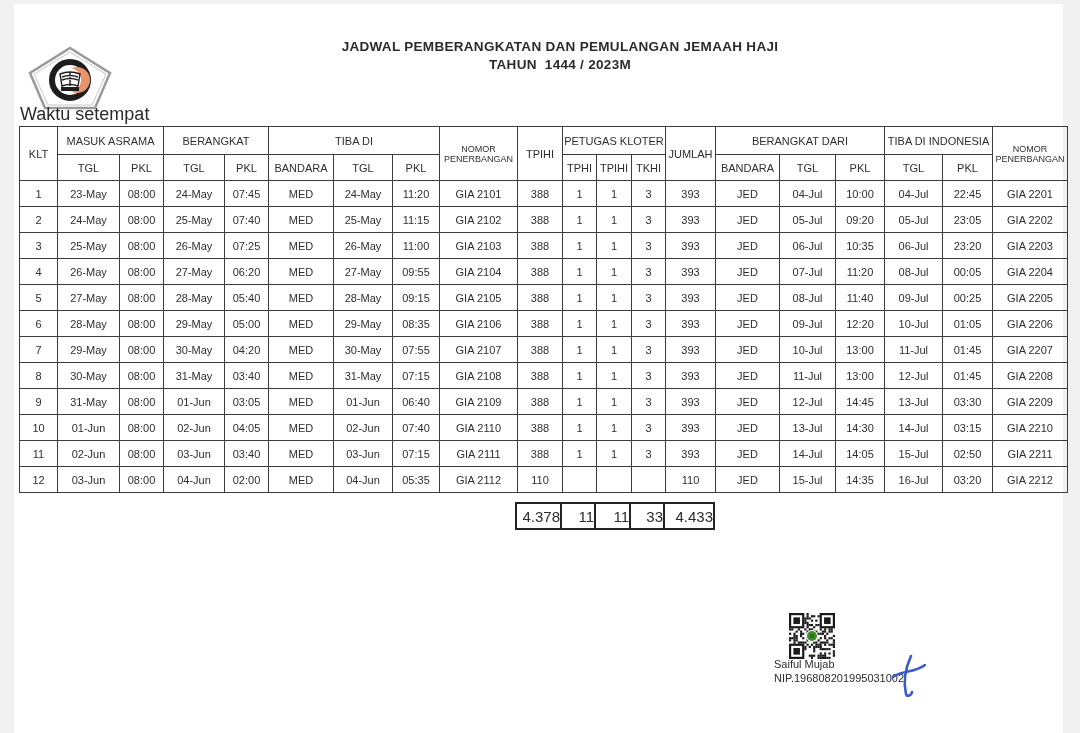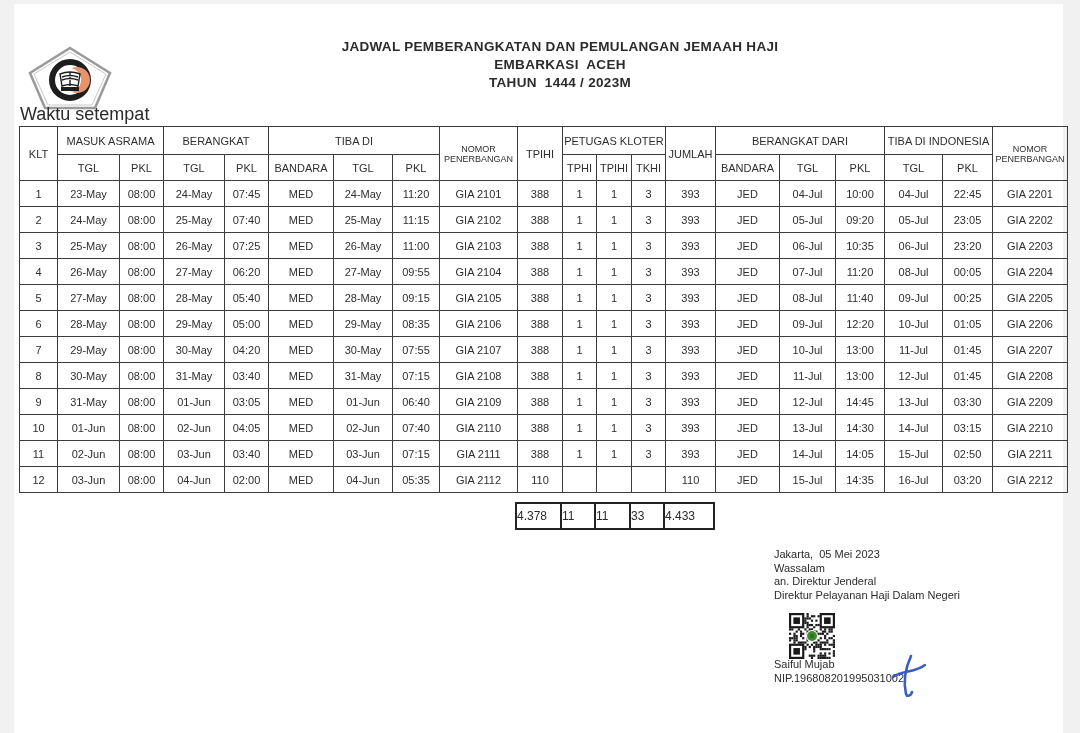--- a/index.html
+++ b/index.html
@@ -20,21 +20,21 @@
       border:1px solid #3c3c3c; text-align:center; vertical-align:middle;
       font-size:11px; font-weight:normal; color:#2e2e2e; overflow:hidden; white-space:nowrap;
   }
   .sched-table thead th { height:28px; }
   .sched-table thead tr.sub th { height:26px; }
   .sched-table th.small2 { font-size:9px; line-height:10px; white-space:normal;margin-top:16px; }
   .sched-table tbody td { height:26px; }
 
   
   .totals { position:absolute; left:515px; top:502px; border-collapse:collapse; table-layout:fixed; }
-  .totals td { border:2px solid #232323; height:26px; text-align:left; font-size:12px; }
+  .totals td { border:2px solid #232323; height:26px; text-align:right; font-size:15px; }
 
   
   .sig-block { position:absolute; left:774px; top:548px; font-size:11px; line-height:13.5px; }
   .sig-line { white-space:pre; }
   .qr { position:absolute; left:789px; top:613px; width:46px; height:46px; }
   .sig-name { position:absolute; left:774px; top:658px; font-size:11px; line-height:13.5px; }
   .paraf { position:absolute; left:890px; top:653px; width:38px; height:46px; }
 </style>
 </head>
 <body>
@@ -53,21 +53,20 @@
       <path d="M32 28 q10 -4 20 0 l-2 12 q-8 -3 -16 0 z"></path>
       <path d="M42 26 v14"></path>
       <path d="M34 31 q8 -3 16 0"></path>
       <path d="M34 34 q8 -3 16 0"></path>
     </g>
     <rect x="33" y="41" width="18" height="4" fill="#1d1d1d"></rect>
   </svg>
 
   <div class="title-block">
     <div class="title-line">JADWAL PEMBERANGKATAN DAN PEMULANGAN JEMAAH HAJI</div>
-    <div class="title-line">EMBARKASI  ACEH</div>
     <div class="title-line">TAHUN  1444 / 2023M</div>
   </div>
 
   <div class="note-label">Waktu setempat</div>
 
   <table class="sched-table">
     <colgroup>
       <col style="width:38px">
         <col style="width:62px">
         <col style="width:44px">
@@ -401,26 +400,20 @@
         <tr>
       <td>4.378</td>
       <td>11</td>
       <td>11</td>
       <td>33</td>
       <td>4.433</td>
     </tr>
   </tbody>
     </table>
 
-  <div class="sig-block">
-    <div class="sig-line">Jakarta,  05 Mei 2023</div>
-    <div class="sig-line">Wassalam</div>
-    <div class="sig-line">an. Direktur Jenderal</div>
-    <div class="sig-line">Direktur Pelayanan Haji Dalam Negeri</div>
-  </div>
 
   <svg class="qr" id="qr-svg" viewBox="0 0 46 46">
       <rect x="17.52" y="0.00" width="2.19" height="2.19" fill="#1a1a1a"></rect>
       <rect x="17.52" y="2.19" width="2.19" height="2.19" fill="#1a1a1a"></rect>
       <rect x="21.90" y="2.19" width="2.19" height="2.19" fill="#1a1a1a"></rect>
       <rect x="24.10" y="2.19" width="2.19" height="2.19" fill="#1a1a1a"></rect>
       <rect x="28.48" y="2.19" width="2.19" height="2.19" fill="#1a1a1a"></rect>
       <rect x="15.33" y="4.38" width="2.19" height="2.19" fill="#1a1a1a"></rect>
       <rect x="17.52" y="4.38" width="2.19" height="2.19" fill="#1a1a1a"></rect>
       <rect x="19.71" y="4.38" width="2.19" height="2.19" fill="#1a1a1a"></rect>

